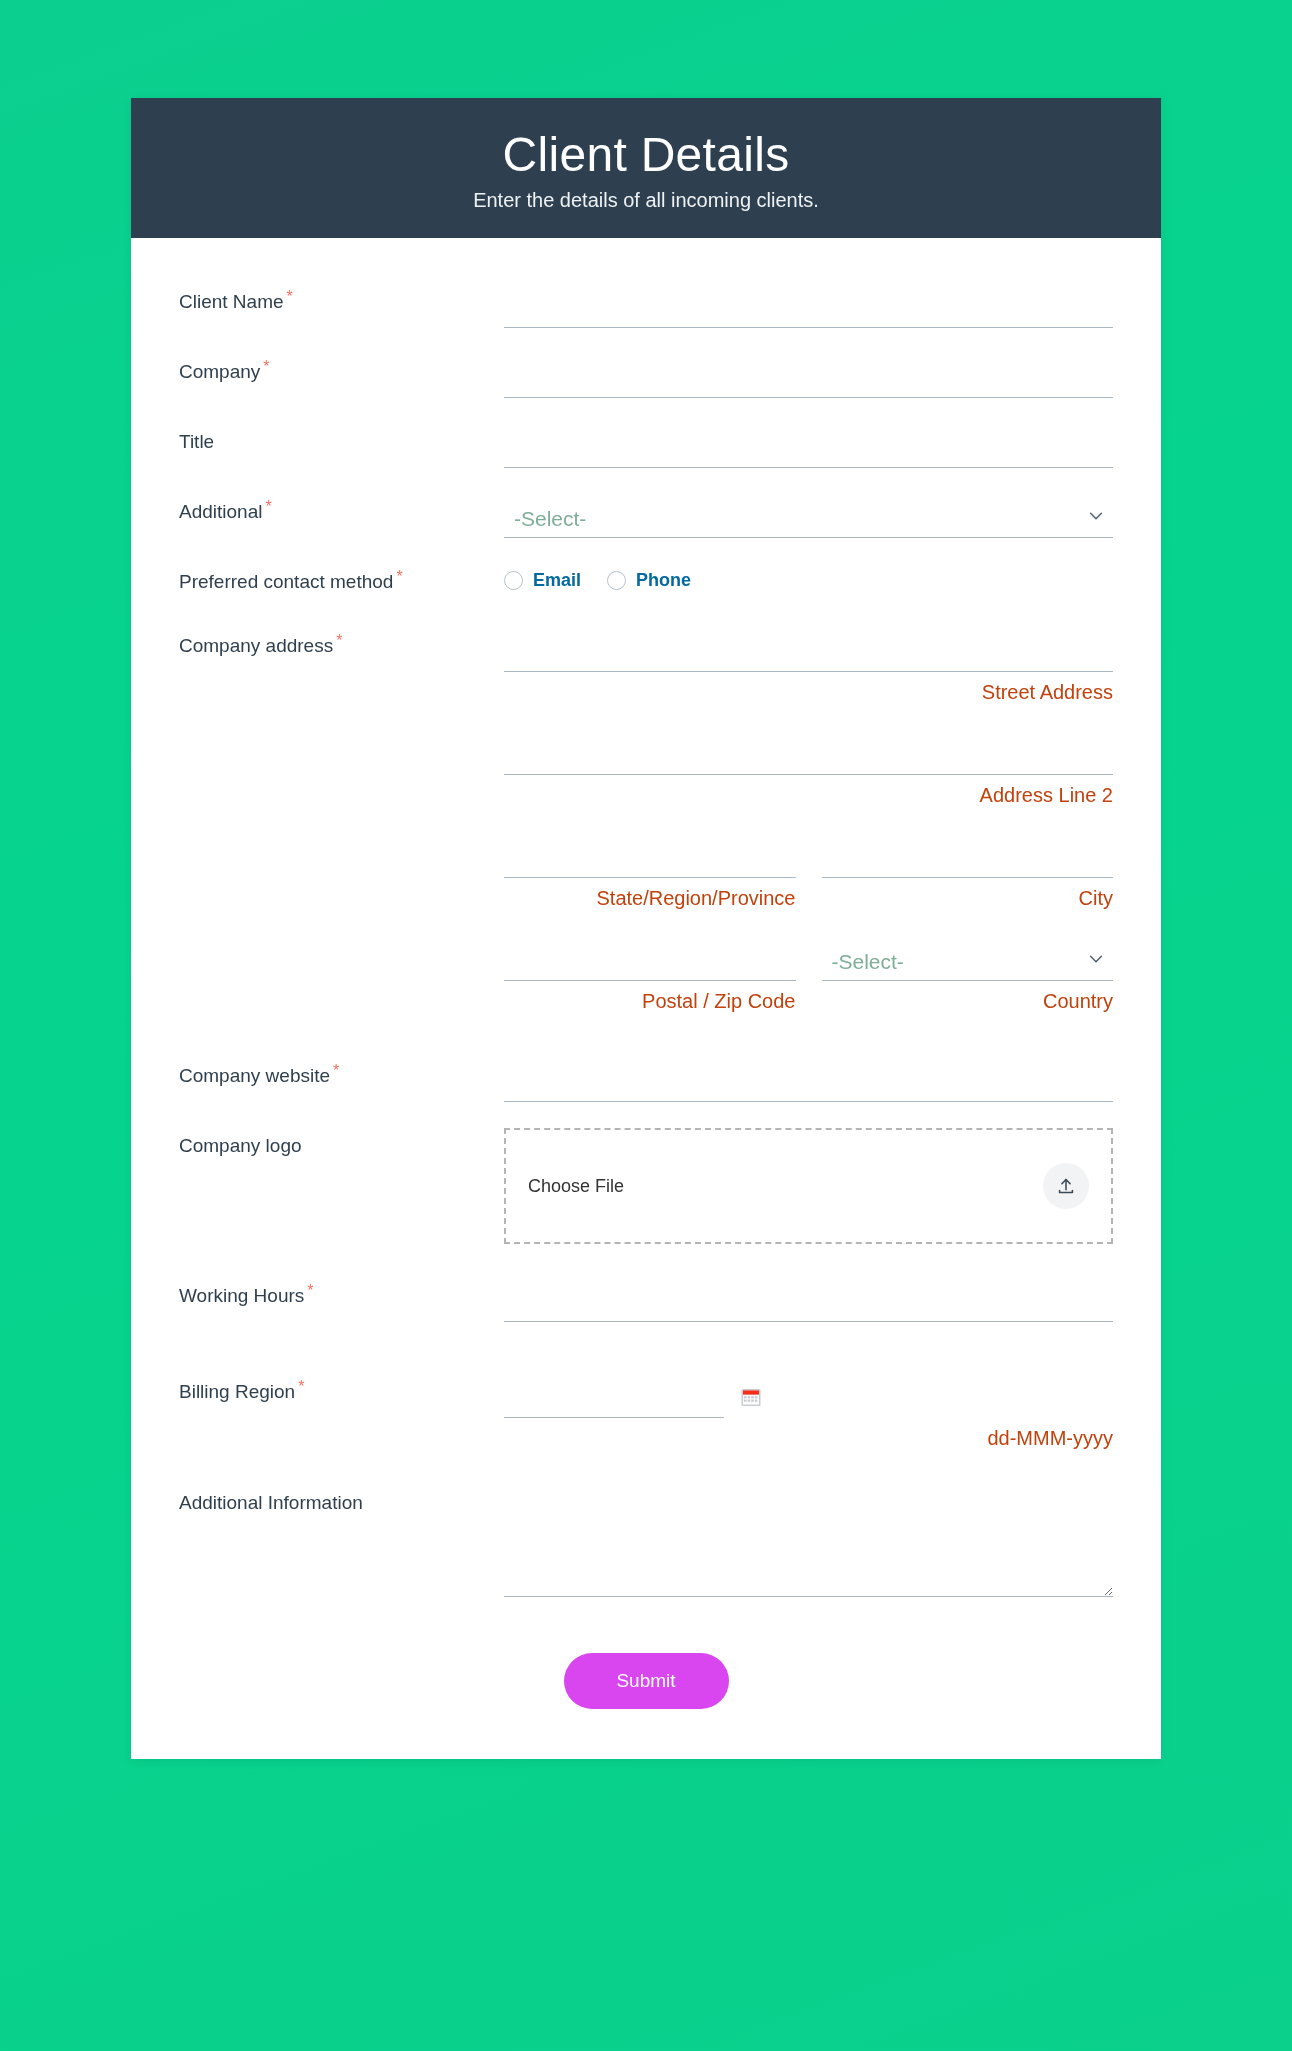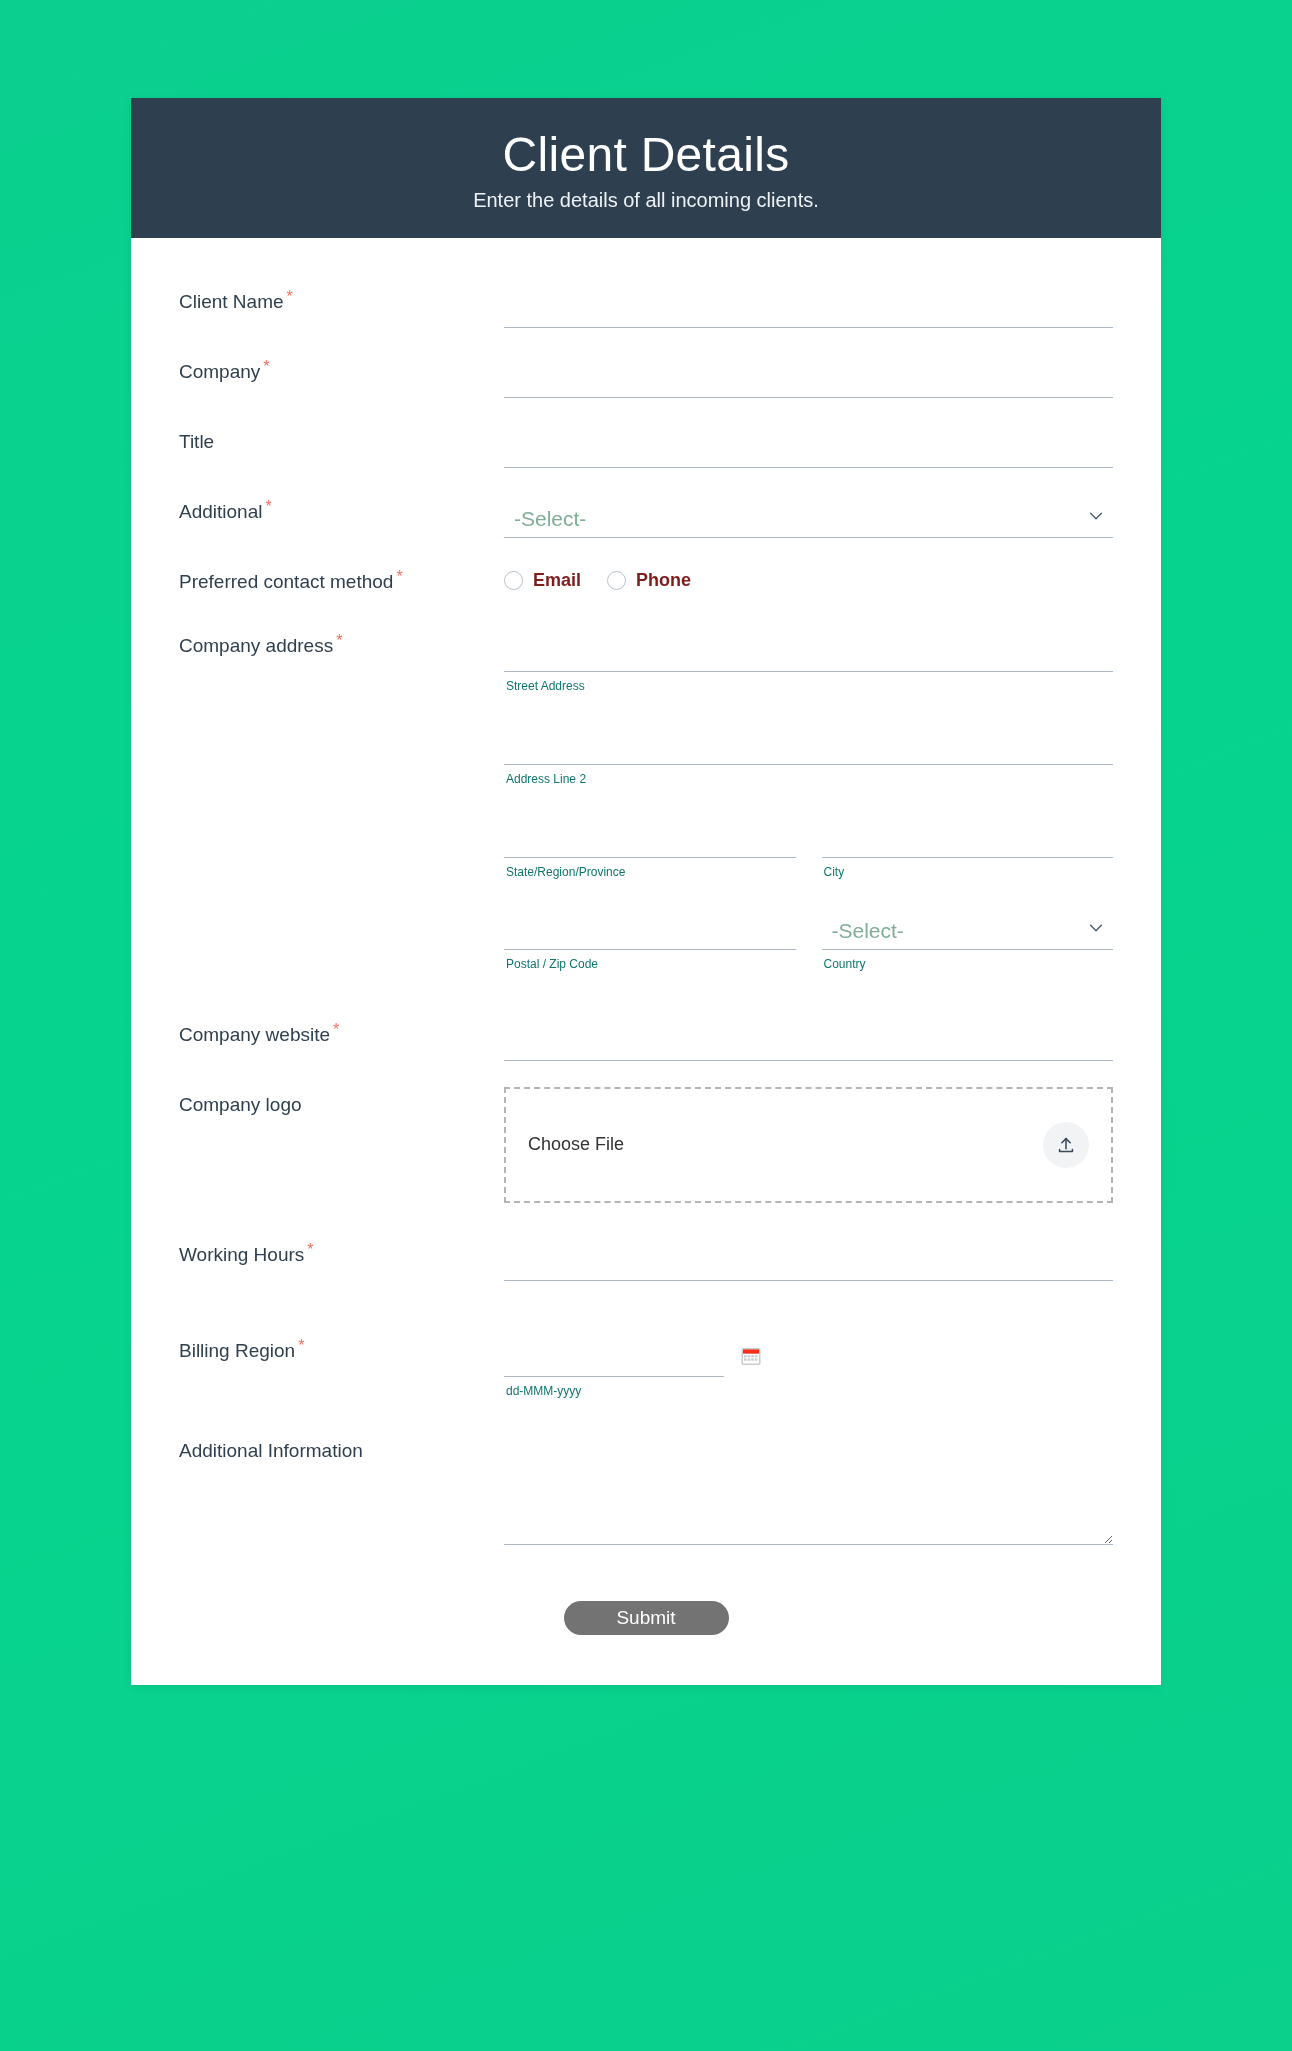--- a/index.html
+++ b/index.html
@@ -90,25 +90,26 @@
     background: transparent;
     font-family: "Liberation Sans", sans-serif;
     font-size: 17px;
     color: #2f3f4e;
     outline: none;
     padding: 0 2px 4px 2px;
   }
   .u-input::placeholder { color: #9aabbb; }
 
   .sub-label {
-    color: #0f766e;
-    font-size: 12px;
+    color: #c2410c;
+    font-size: 20px;
     padding-top: 7px;
     padding-left: 2px;
     line-height: 1.3;
+    text-align: right;
   }
 
   
   .u-select-wrap {
     position: relative;
     width: 100%;
     border-bottom: 1px solid #abb7c2;
     height: 44px;
   }
   .u-select-value {
@@ -148,21 +149,21 @@
   }
   .radio-circle {
     width: 19px;
     height: 19px;
     border: 1.6px solid #b7c2cc;
     border-radius: 50%;
     background: #fff;
     flex: 0 0 19px;
   }
   .radio-text {
-    color: #7f1d1d;
+    color: #0369a1;
     font-size: 18px;
     font-weight: 700;
   }
 
   
   .addr-cols {
     display: flex;
     gap: 26px;
   }
   .addr-col { flex: 1 1 0; min-width: 0; }
@@ -228,28 +229,28 @@
   }
 
   
   .submit-row {
     display: flex;
     justify-content: center;
     padding-top: 56px;
     padding-bottom: 10px;
   }
   .submit-btn {
-    background: #737373;
+    background: #d946ef;
     color: #ffffff;
     border: none;
     border-radius: 30px;
     font-family: "Liberation Sans", sans-serif;
     font-size: 19px;
     font-weight: 400;
-    padding: 6px 48px;
+    padding: 17px 48px;
     cursor: pointer;
     min-width: 165px;
     text-align: center;
   }
 </style>
 </head>
 <body>
 
 <div class="page">
   <div class="form-card">

